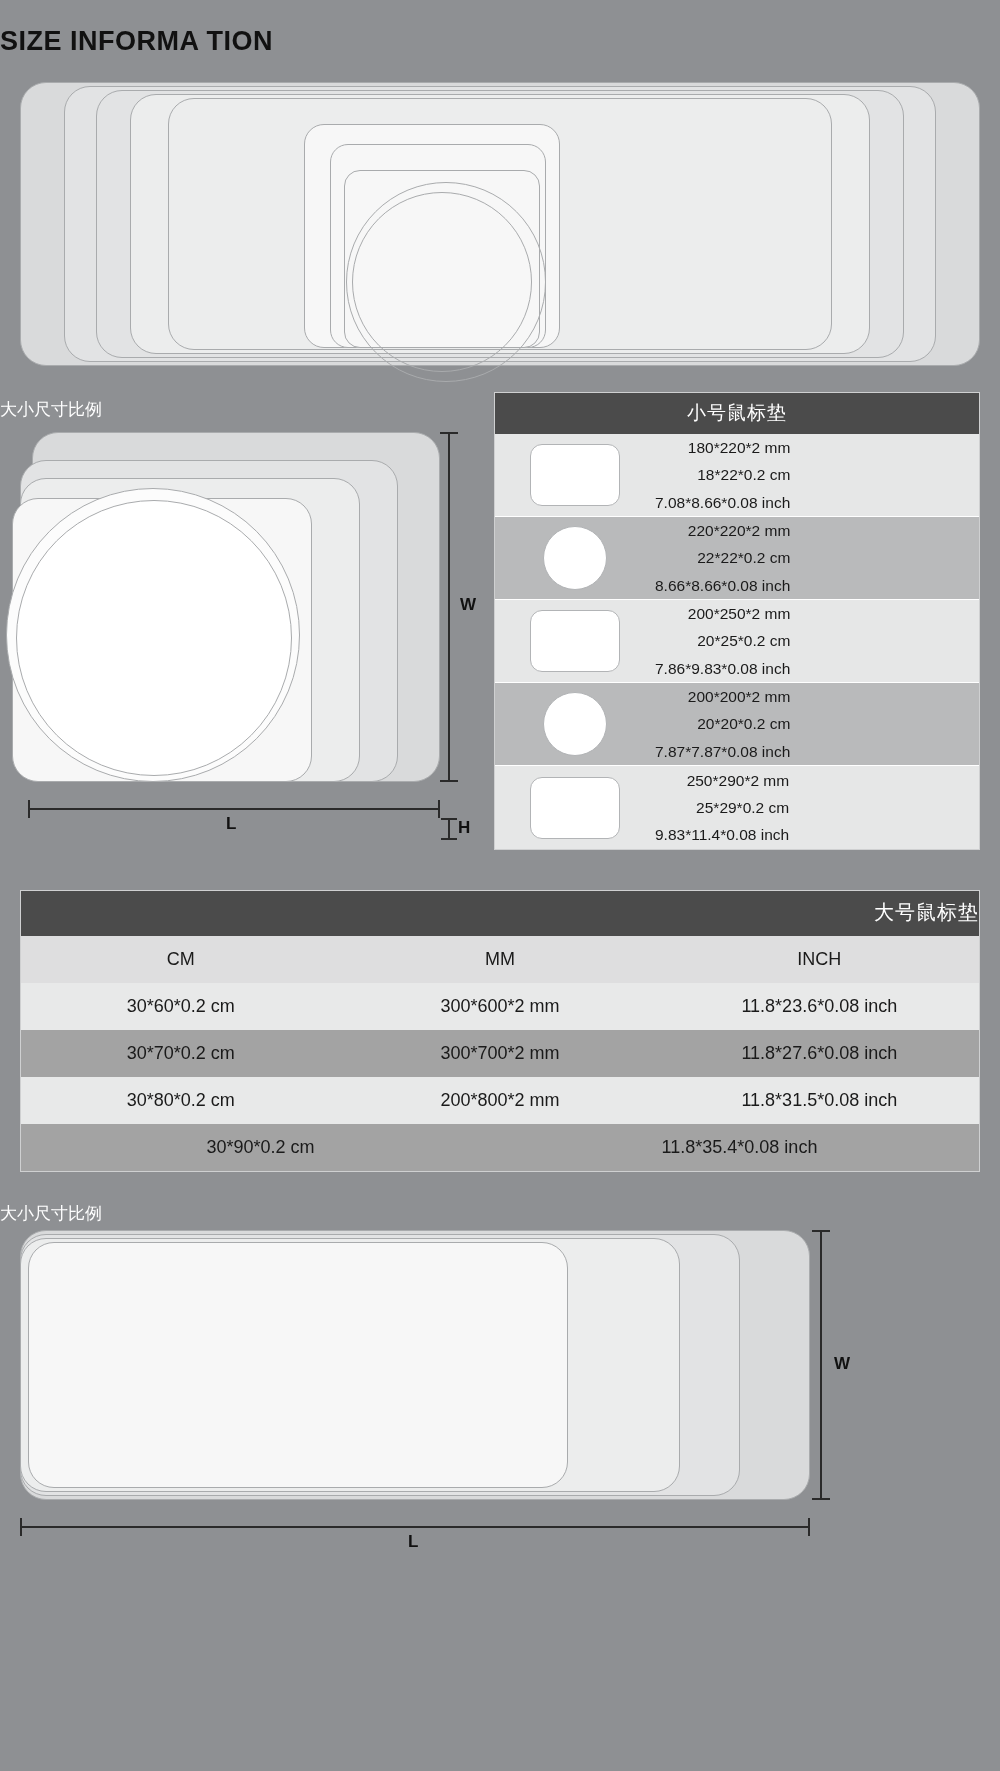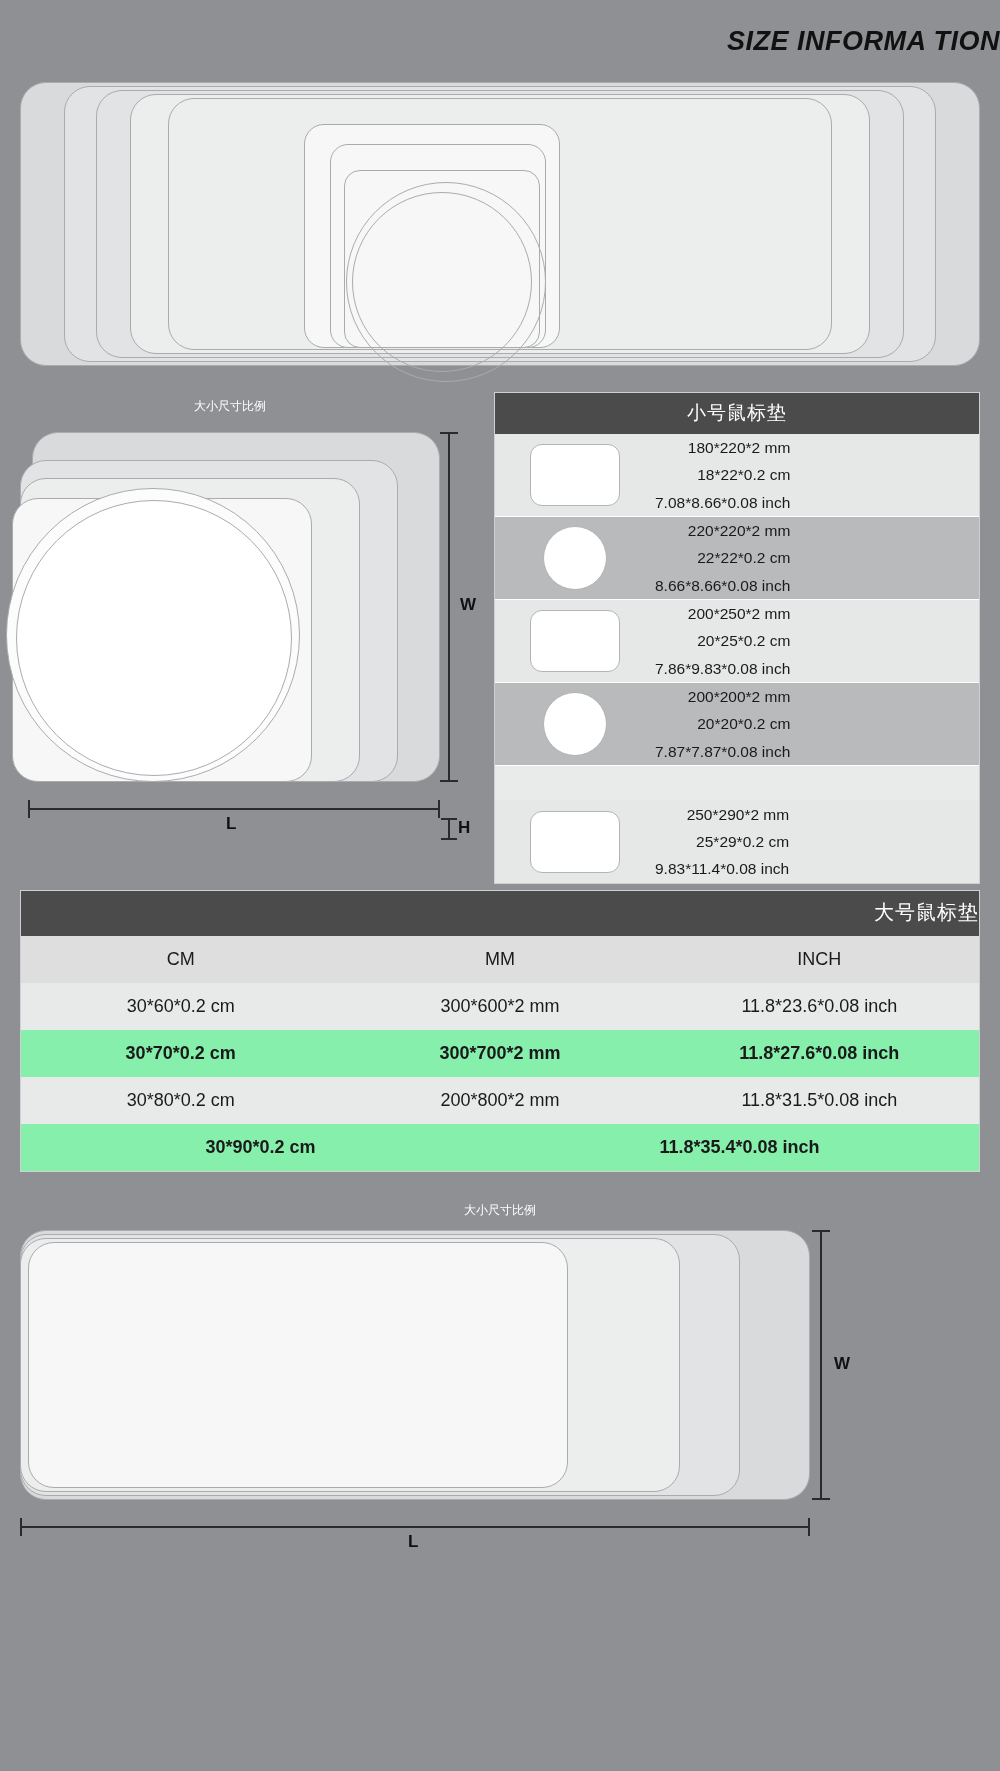--- a/index.html
+++ b/index.html
@@ -8,27 +8,26 @@
     width:1000px; height:1771px;
     background:#8e9093;
     font-family:"Liberation Sans", sans-serif;
     color:#1a1a1a;
     position:relative;
     overflow:hidden;
   }
 
   
   .page-title{
-    text-align:right;
+    text-align:left;
     font-size:27px;
     font-weight:bold;
     letter-spacing:0.5px;
     padding-top:26px;
     color:#111;
-    font-style:italic;
   }
 
   
   .pad{
     position:absolute;
     background:#d9dadb;
     border:1px solid #a9abad;
     border-radius:26px;
   }
   .padlight{ background:#e2e3e4; }
@@ -45,22 +44,22 @@
   .top-illu{
     position:absolute;
     left:20px; top:82px;
     width:960px; height:284px;
   }
 
   
   .cap{
     position:absolute;
     color:#ffffff;
-    font-size:12px;
-    text-align:center;
+    font-size:17px;
+    text-align:left;
     width:100%;
   }
   .mid-left{
     position:absolute;
     left:20px; top:390px;
     width:460px; height:460px;
   }
 
   .dim-line{ position:absolute; background:#2a2a2a; }
   .dim-label{
@@ -86,21 +85,21 @@
     padding:7px 0 8px;
     letter-spacing:1px;
   }
   .st-row{
     display:flex;
     align-items:center;
     height:83px;
     border-bottom:1px solid #fff;
     text-align:right;
   }
-  .st-row:last-child{ border-bottom:none;margin-top:34px; }
+  .st-row:last-child{ border-bottom:none; }
   .st-row.odd{ background:#e6e7e7; }
   .st-row.even{ background:#b9babb; }
   .st-thumb{
     width:160px;
     display:flex;
     align-items:center;
     justify-content:center;
   }
   .thumb-rect{
     width:90px; height:62px;
@@ -134,21 +133,21 @@
   .bt-row{ display:flex; }
   .bt-row > div{
     flex:1;
     text-align:center;
     font-size:18px;
     padding:13px 0;
   }
   .bt-sub{ background:#dededf; }
   .bt-sub > div{ font-weight:normal; }
   .bt-r-odd{ background:#e8e9e9; }
-  .bt-r-even{ background:#86efac;font-weight:bold; }
+  .bt-r-even{ background:#a3a3a3; }
 
   
   .bottom-illu{
     position:absolute;
     left:20px; top:1230px;
     width:960px; height:520px;
   }
 </style>
 </head>
 <body>

